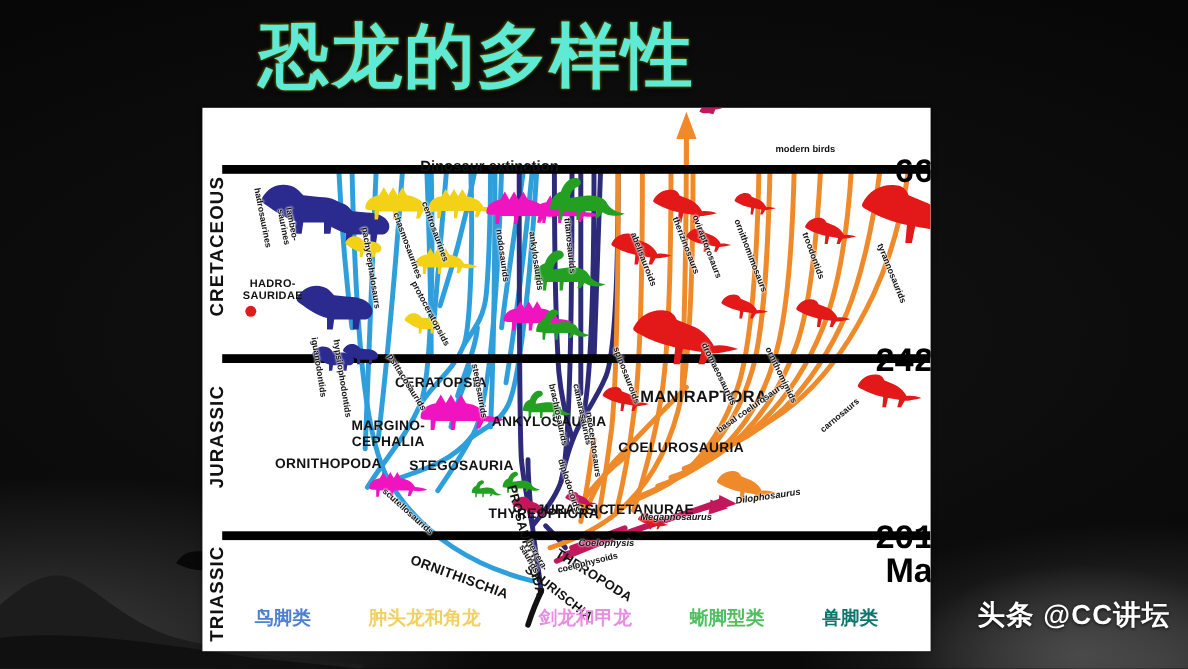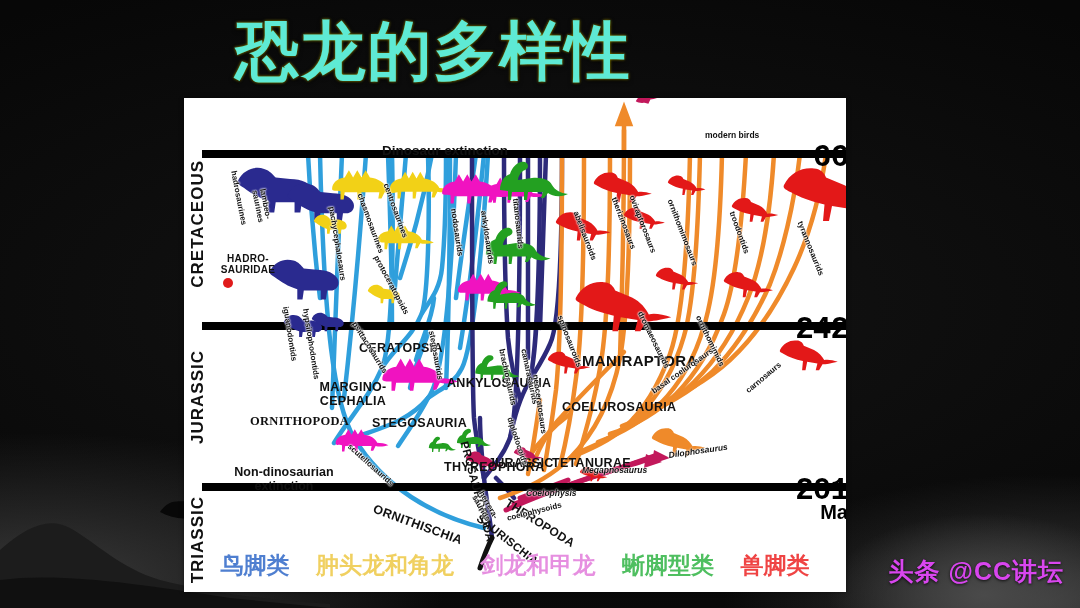--- a/index.html
+++ b/index.html
@@ -47,21 +47,21 @@
   #era-jurassic{left:4px;top:252px;font-size:17px;}
   #era-triassic{left:4px;top:398px;font-size:17px;}
 
   .scale-num{
     position:absolute;right:-2px;font-weight:bold;color:#000;
     font-size:31px;letter-spacing:-1px;font-family:Liberation Mono, monospace;
   }
   #scale-66{top:42px;}
   #scale-145{top:214px;}
   #scale-201{top:375px;}
-  #scale-ma{position:absolute;right:-2px;top:403px;font-weight:bold;font-size:20px;color:#000;}
+  #scale-ma{position:absolute;right:-2px;top:403px;font-weight:bold;font-size:31px;color:#000;}
 
   #extinction-top{
     position:absolute;left:198px;top:45px;font-size:13.5px;font-weight:bold;color:#111;
   }
   #extinction-bottom{
     position:absolute;left:45px;top:367px;font-size:12.5px;font-weight:bold;color:#111;
     line-height:1.15;text-align:center;width:110px;
   }
   #modern-birds{
     position:absolute;left:521px;top:32px;font-size:8.5px;font-weight:bold;color:#111;
@@ -80,26 +80,26 @@
     position:absolute;color:#111;white-space:nowrap;
     font-size:8.5px;font-style:italic;font-weight:bold;
     text-shadow:0 0 2px #fff,0 0 2px #fff;
   }
 
   #legend{
     position:absolute;left:0;top:452px;width:662px;text-align:center;
     white-space:nowrap;
   }
   .legend-item{
-    display:inline-block;font-size:23px;font-weight:bold;margin:0 11px;
+    display:inline-block;font-size:17px;font-weight:bold;margin:0 24px;
   }
 
   #watermark{
-    position:absolute;right:16px;bottom:20px;
-    font-size:25px;font-weight:bold;color:#d946ef;
+    position:absolute;right:16px;bottom:33px;
+    font-size:25px;font-weight:bold;color:#ffffff;
     letter-spacing:1px;
     text-shadow:0 1px 3px rgba(0,0,0,.8);
   }
 </style>
 </head>
 <body>
 
 <div id="bg-gradient"></div>
 
 <svg id="mountain" viewBox="0 0 330 120" preserveAspectRatio="none">
@@ -275,25 +275,24 @@
   <div class="era-label" id="era-cretaceous">CRETACEOUS</div>
   <div class="era-label" id="era-jurassic">JURASSIC</div>
   <div class="era-label" id="era-triassic">TRIASSIC</div>
 
   <div class="scale-num" id="scale-66">66</div>
   <div class="scale-num" id="scale-145">242</div>
   <div class="scale-num" id="scale-201">201</div>
   <div id="scale-ma">Ma</div>
 
   <div id="extinction-top">Dinosaur extinction</div>
-  <div id="extinction-bottom">Non-dinosaurian extinction</div>
   <div id="modern-birds">modern birds</div>
 
   <div class="clade" style="left:30px;top:155px;font-size:10px;line-height:1.1;text-align:center;width:68px;">HADRO-<br>SAURIDAE</div>
-  <div class="clade" style="left:66px;top:316px;font-size:12.5px;font-family:Liberation Serif, serif;">ORNITHOPODA</div>
+  <div class="clade" style="left:66px;top:316px;font-size:12.5px;">ORNITHOPODA</div>
   <div class="clade" style="left:126px;top:283px;font-size:12.5px;line-height:1.1;text-align:center;width:86px;">MARGINO-<br>CEPHALIA</div>
   <div class="clade" style="left:131px;top:243px;font-size:12.5px;margin-left:44px;">CERATOPSIA</div>
   <div class="clade" style="left:188px;top:294px;font-size:12.5px;margin-top:24px;">STEGOSAURIA</div>
   <div class="clade" style="left:263px;top:278px;font-size:12.5px;">ANKYLOSAURIA</div>
   <div class="clade" style="left:260px;top:362px;font-size:12.5px;">THYREOPHORA</div>
   <div class="clade" style="left:192px;top:404px;font-size:12.5px;transform:rotate(20deg);transform-origin:left top;">ORNITHISCHIA</div>
   <div class="clade" style="left:286px;top:342px;font-size:11.5px;transform:rotate(75deg);transform-origin:left top;">PROSAUROPODA</div>
   <div class="clade" style="left:304px;top:358px;font-size:12.5px;">JURASSIC</div>
   <div class="clade" style="left:298px;top:414px;font-size:11.5px;transform:rotate(38deg);transform-origin:left top;">SAURISCHIA</div>
   <div class="clade" style="left:326px;top:398px;font-size:12px;transform:rotate(32deg);transform-origin:left top;">THEROPODA</div>
@@ -337,18 +336,18 @@
 
   <div class="italic-name" style="left:342px;top:390px;text-align:right;">Coelophysis</div>
   <div class="italic-name" style="left:398px;top:367px;">Megapnosaurus</div>
   <div class="italic-name" style="left:484px;top:352px;transform:rotate(-8deg);transform-origin:left top;">Dilophosaurus</div>
 
   <div id="legend">
     <span class="legend-item" style="color:#4f7fd0;">鸟脚类</span>
     <span class="legend-item" style="color:#f0d060;">肿头龙和角龙</span>
     <span class="legend-item" style="color:#e68fe0;">剑龙和甲龙</span>
     <span class="legend-item" style="color:#4fbf60;">蜥脚型类</span>
-    <span class="legend-item" style="color:#ef4444;">兽脚类</span>
+    <span class="legend-item" style="color:#0f766e;">兽脚类</span>
   </div>
 
 </div>
 
 <div id="watermark">头条 @CC讲坛</div>
 
 </body></html>

